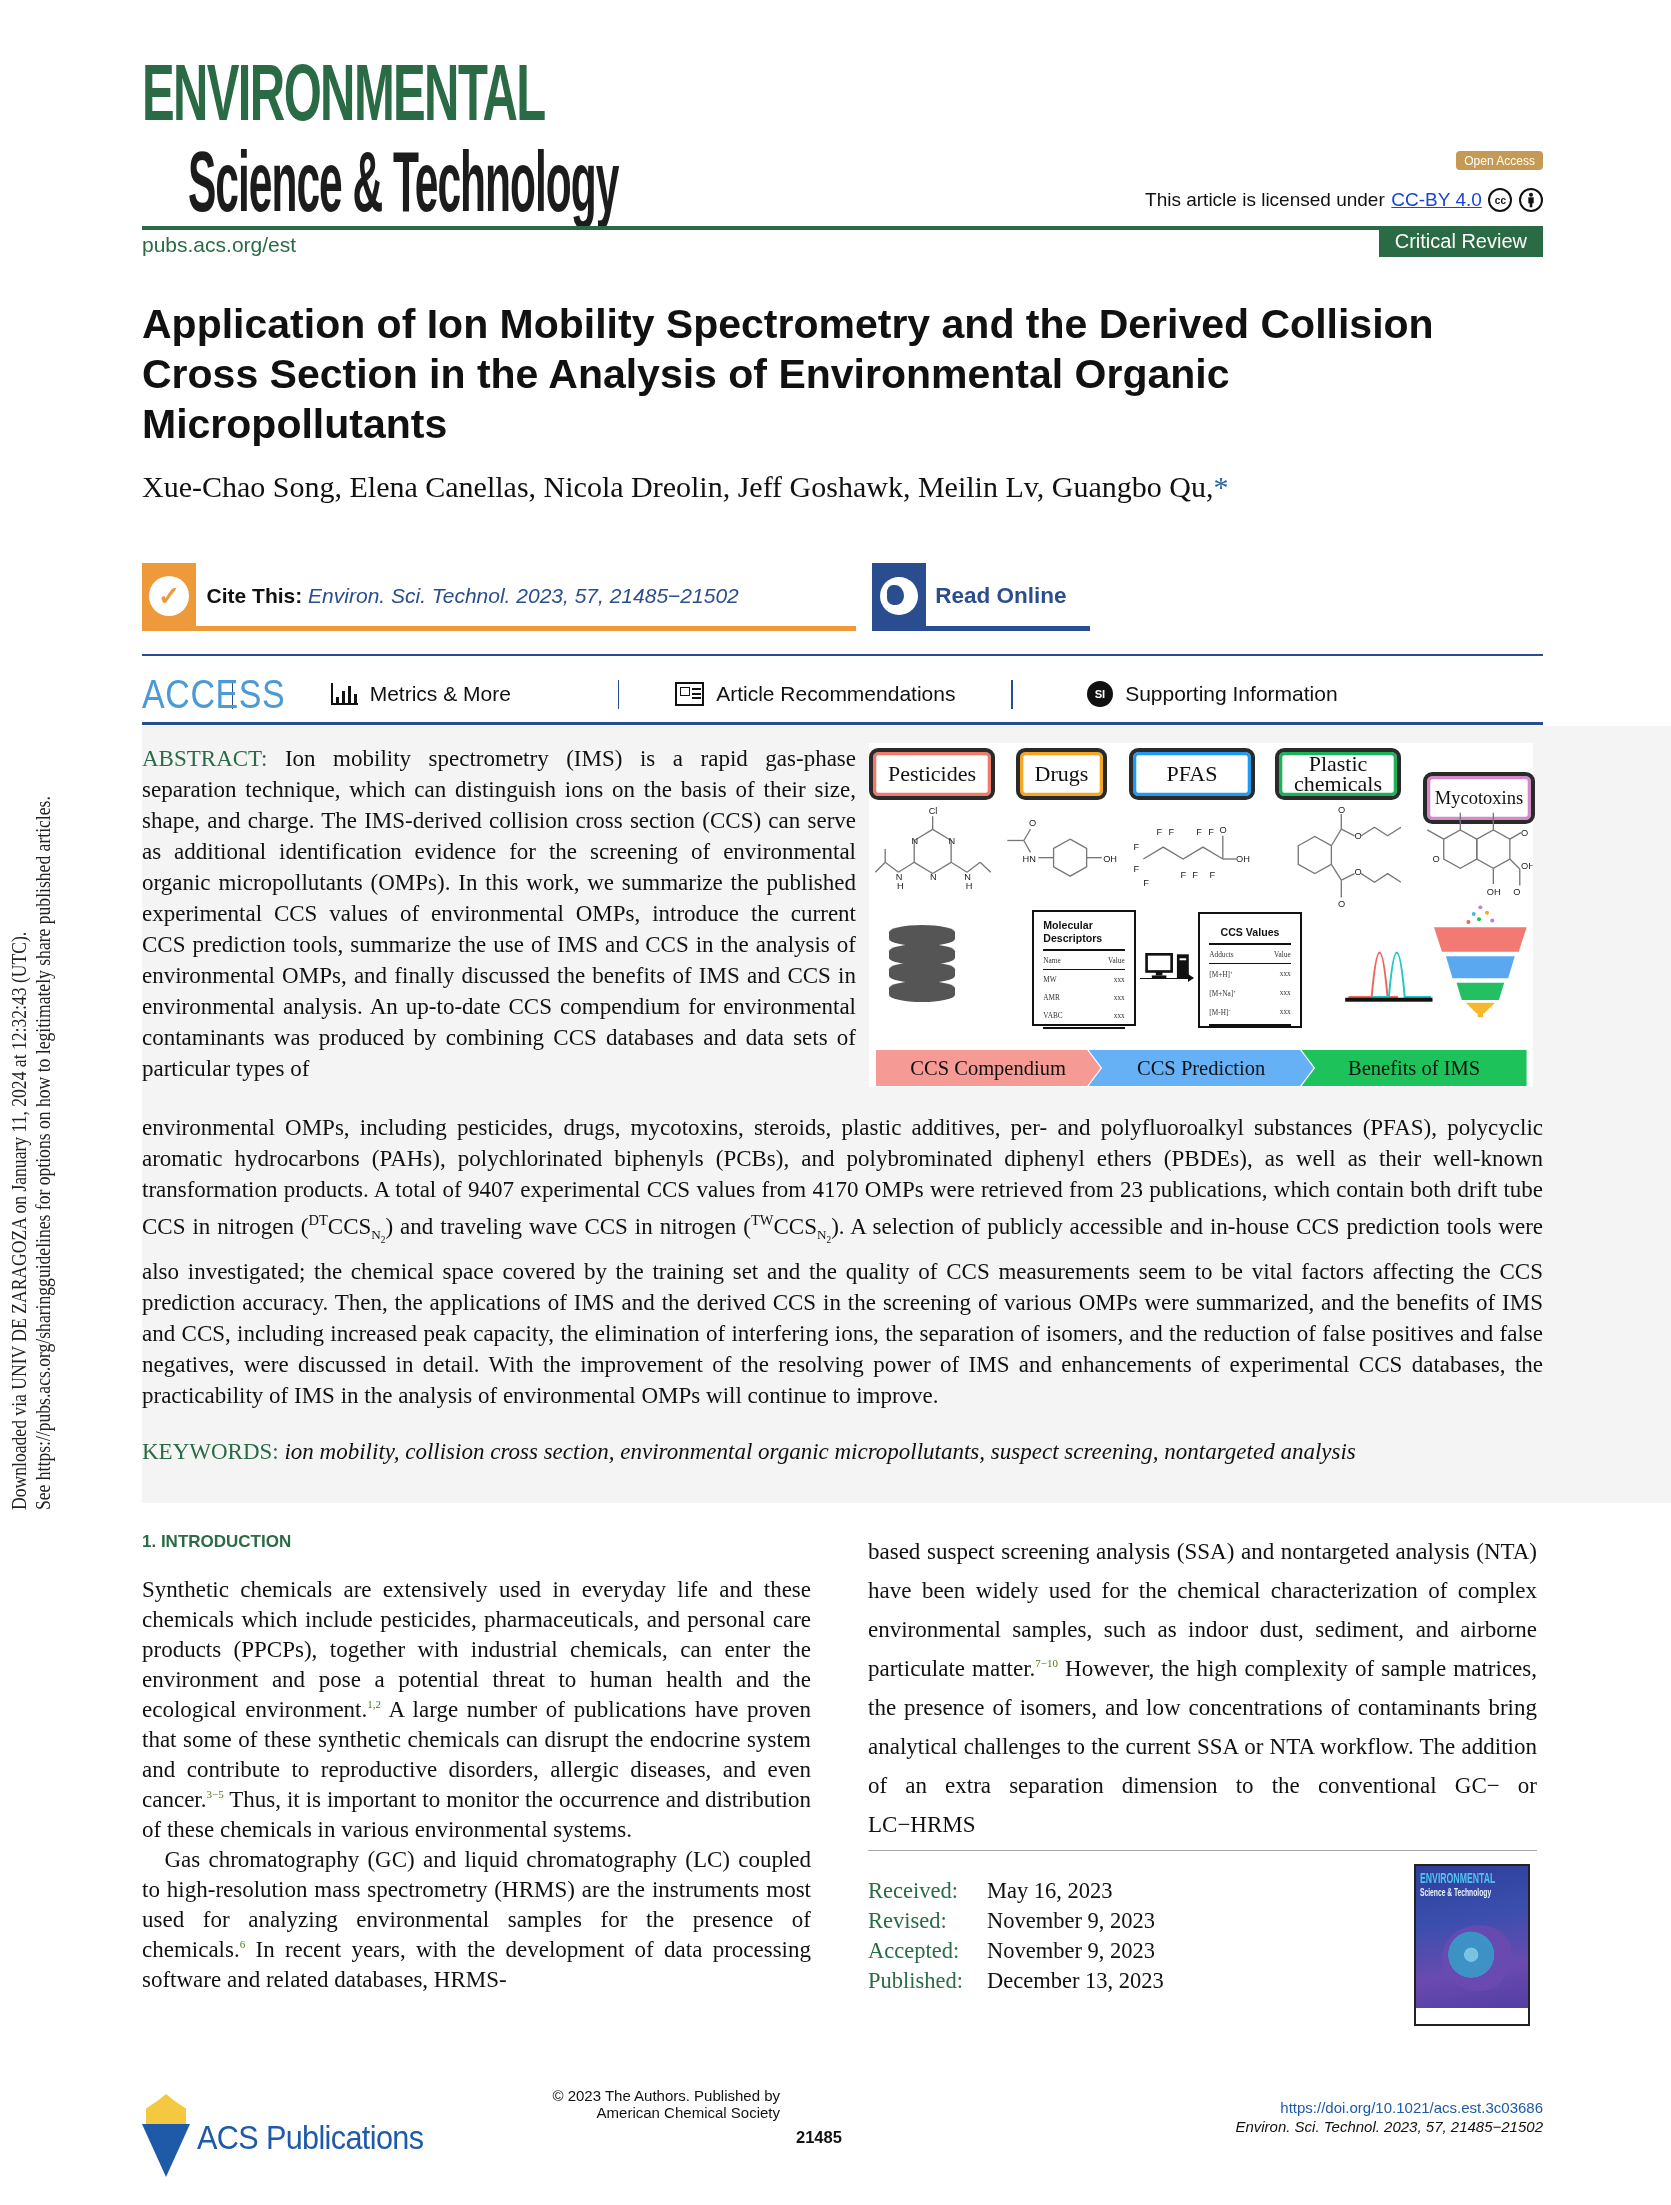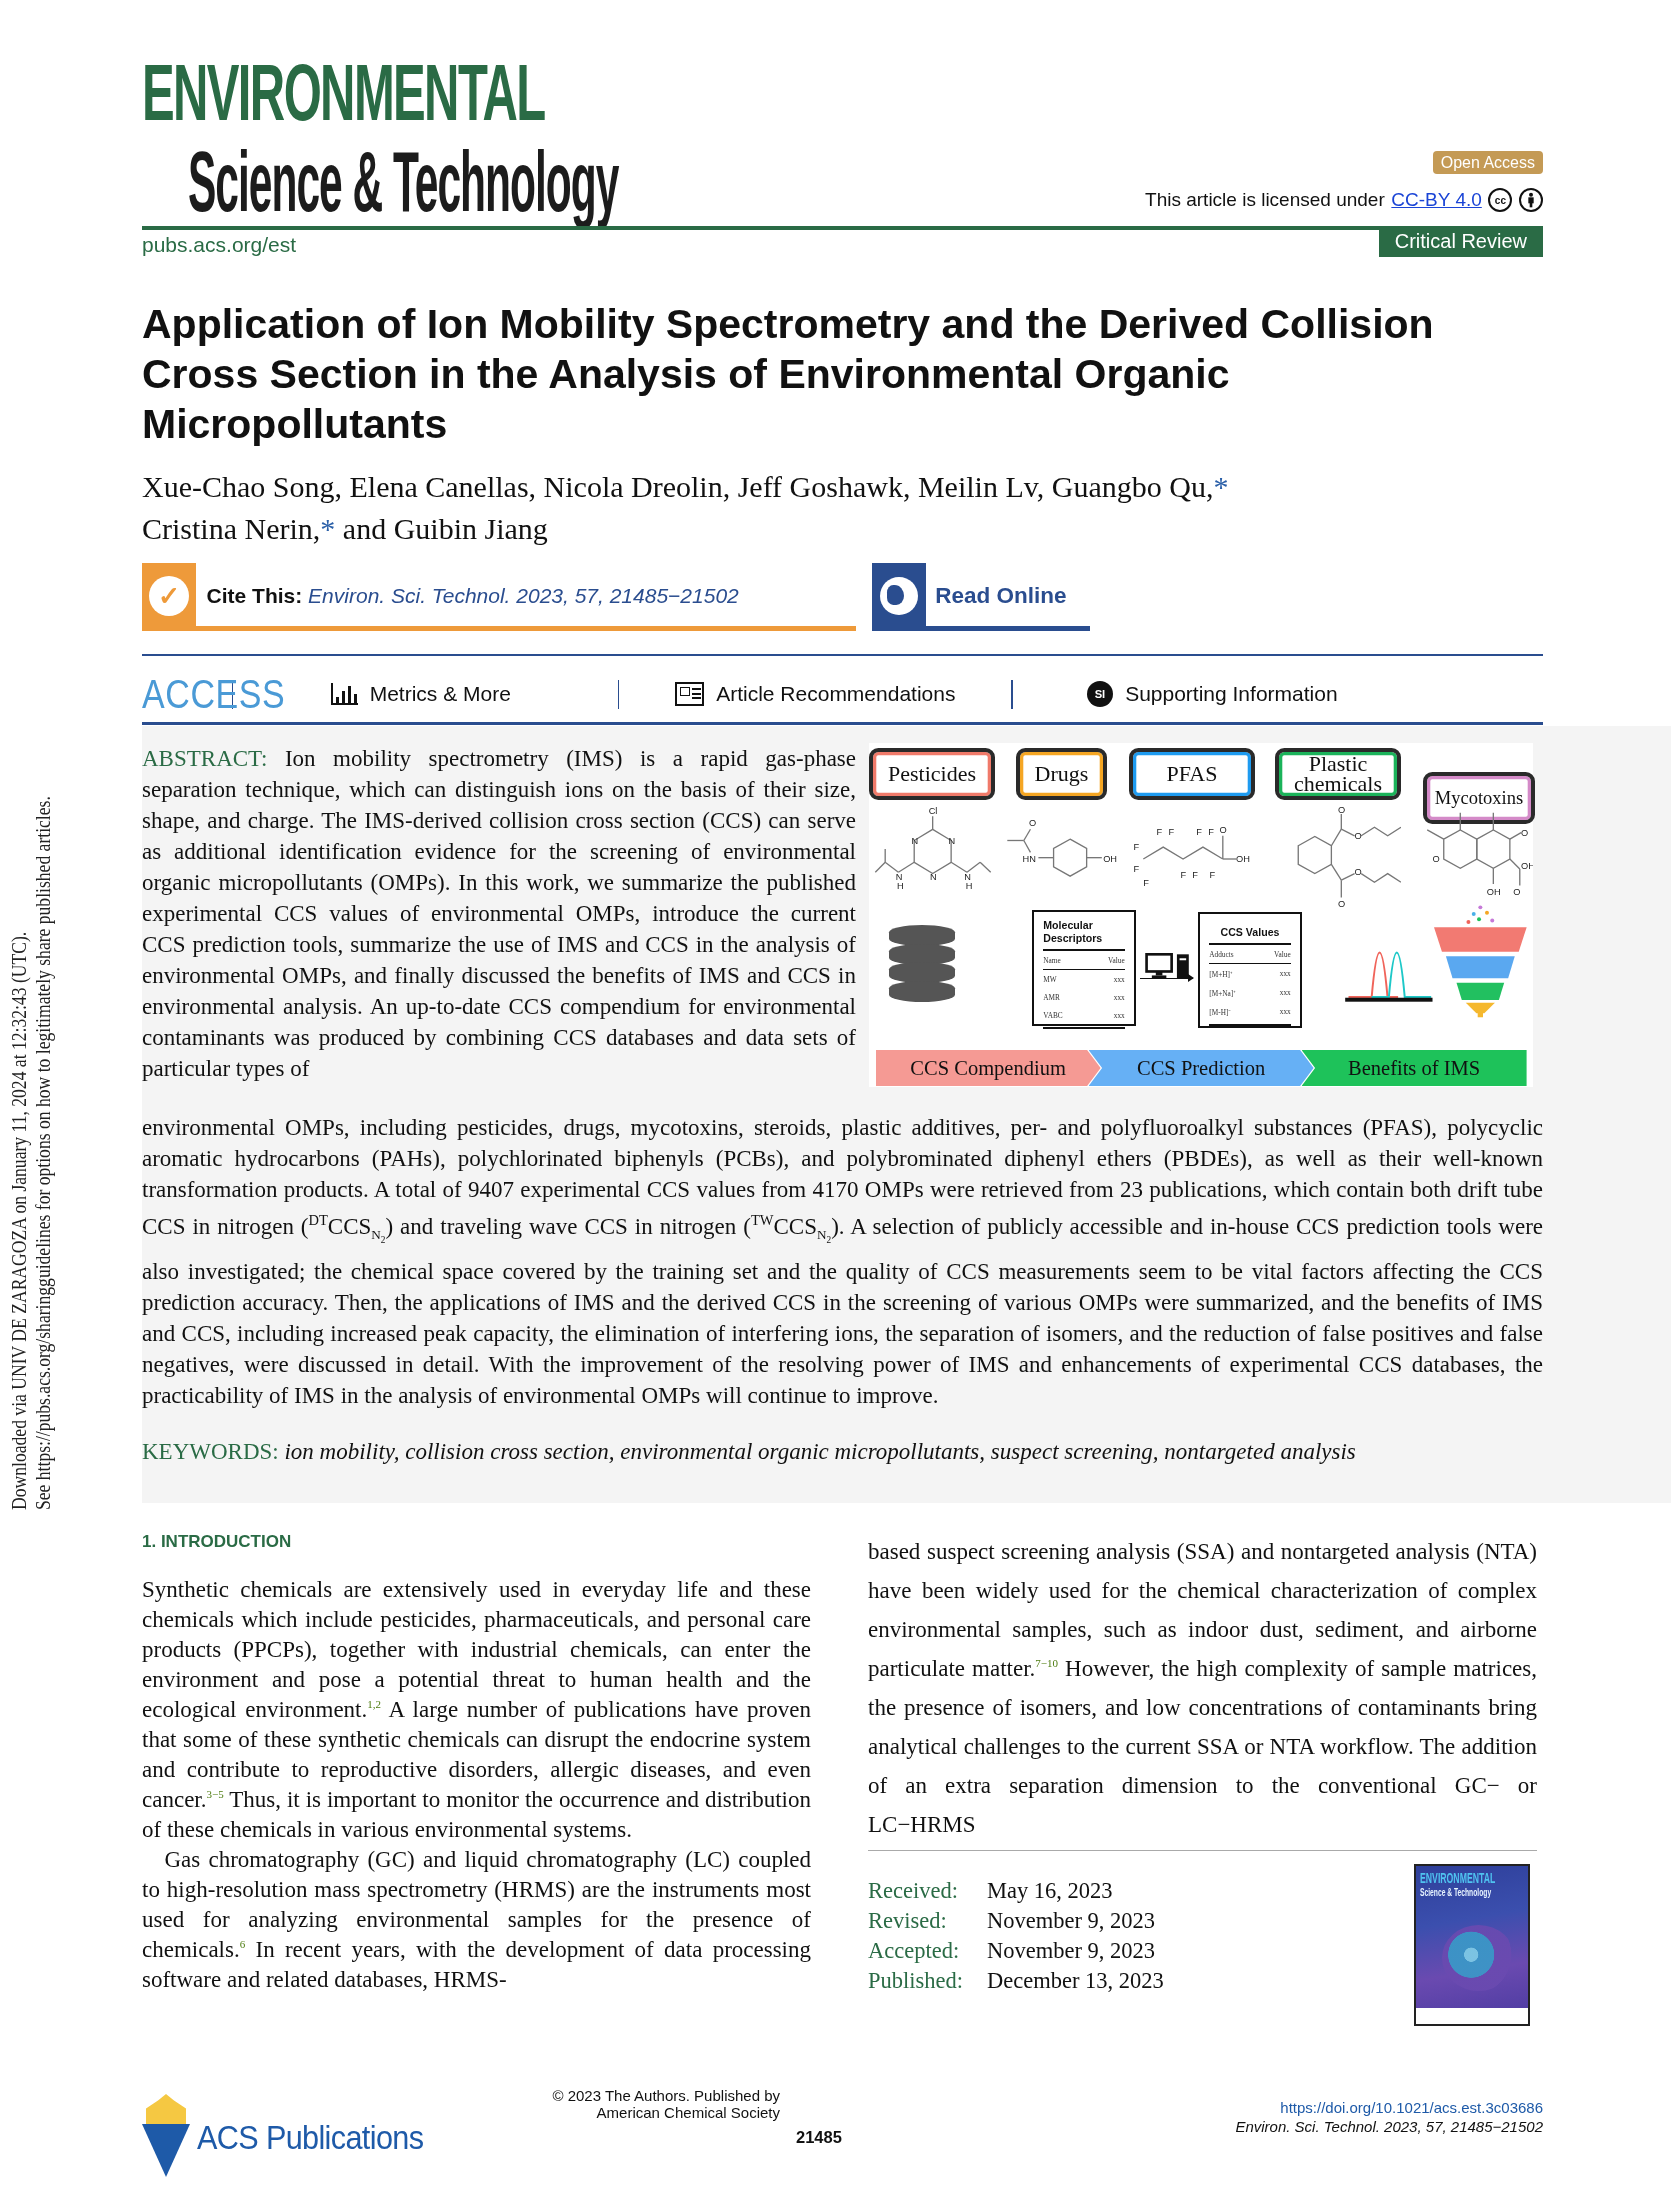--- a/index.html
+++ b/index.html
@@ -7,21 +7,21 @@
   body { position: relative; font-family: "Liberation Serif", serif; color: #111; }
 
   .abs { position: absolute; }
 
   
   .logo { left: 142px; top: 53px; width: 423px; height: 165px; }
   .logo-env { position: absolute; left: 0; top: 0; font-family: "Liberation Sans", sans-serif; font-weight: bold; color: #2a6b45; font-size: 79px; letter-spacing: -2.6px; transform: scaleX(0.62); transform-origin: left top; line-height: 1; white-space: nowrap; }
   .logo-sci { position: absolute; left: 46px; top: 86px; font-family: "Liberation Sans", sans-serif; font-weight: bold; color: #1c1c1c; font-size: 85px; letter-spacing: -2px; transform: scaleX(0.5); transform-origin: left top; line-height: 1; white-space: nowrap; }
   .header-rule { left: 142px; top: 226px; width: 1401px; height: 4px; background: #2a6b45; }
   .site-url { left: 142px; top: 233px; font-family: "Liberation Sans", sans-serif; font-size: 21px; color: #2a6b45; }
-  .open-access { right: 129px; top: 151px; background: #c49a55; color: #fff; font-family: "Liberation Sans", sans-serif; font-size: 16px; padding: 2.6px 8px; border-radius: 4px; }
+  .open-access { right: 129px; top: 151px; background: #c49a55; color: #fff; font-family: "Liberation Sans", sans-serif; font-size: 12px; padding: 2.6px 8px; border-radius: 4px; }
   .license { right: 129px; top: 188px; font-family: "Liberation Sans", sans-serif; font-size: 19px; display: flex; align-items: center; gap: 6.6px; }
   .license a { color: #1a44d6; text-decoration: underline; }
   .cc-icon { width: 24px; height: 24px; border: 2px solid #111; border-radius: 50%; display: inline-flex; align-items: center; justify-content: center; font-size: 10px; font-weight: bold; }
   .critical-review { right: 129px; top: 227px; background: #2a6b45; color: #fff; font-family: "Liberation Sans", sans-serif; font-size: 20px; padding: 2.6px 16px; height: 30px; }
 
   
   .title { left: 142px; top: 299px; width: 1401px; font-family: "Liberation Sans", sans-serif; font-weight: bold; font-size: 41px; line-height: 50px; color: #111; }
   .authors { left: 142px; top: 466px; width: 1401px; font-size: 30px; line-height: 42px; }
   .authors .star { color: #2a5fa8; }
 
@@ -139,23 +139,20 @@
       </svg>
   </span>
 </div>
 <div class="abs critical-review">Critical Review</div>
 
 <h1 class="abs title">Application of Ion Mobility Spectrometry and the Derived Collision Cross Section in the Analysis of Environmental Organic Micropollutants</h1>
 <div class="abs authors">
   <div>
     <span>Xue-Chao Song, Elena Canellas, Nicola Dreolin, Jeff Goshawk, Meilin Lv, Guangbo Qu,</span><span class="star">*</span>
   </div>
-  <div>
-    <span>Cristina Nerin,</span><span class="star">*</span><span> and Guibin Jiang</span>
-  </div>
 </div>
 
 <div class="abs cite-box">
   <div class="cite-icon">
       <div class="circle">✓</div>
     </div>
   <div class="cite-text">
     <b>Cite This:</b>
     <i>Environ. Sci. Technol. 2023, 57, 21485−21502</i>
   </div>

